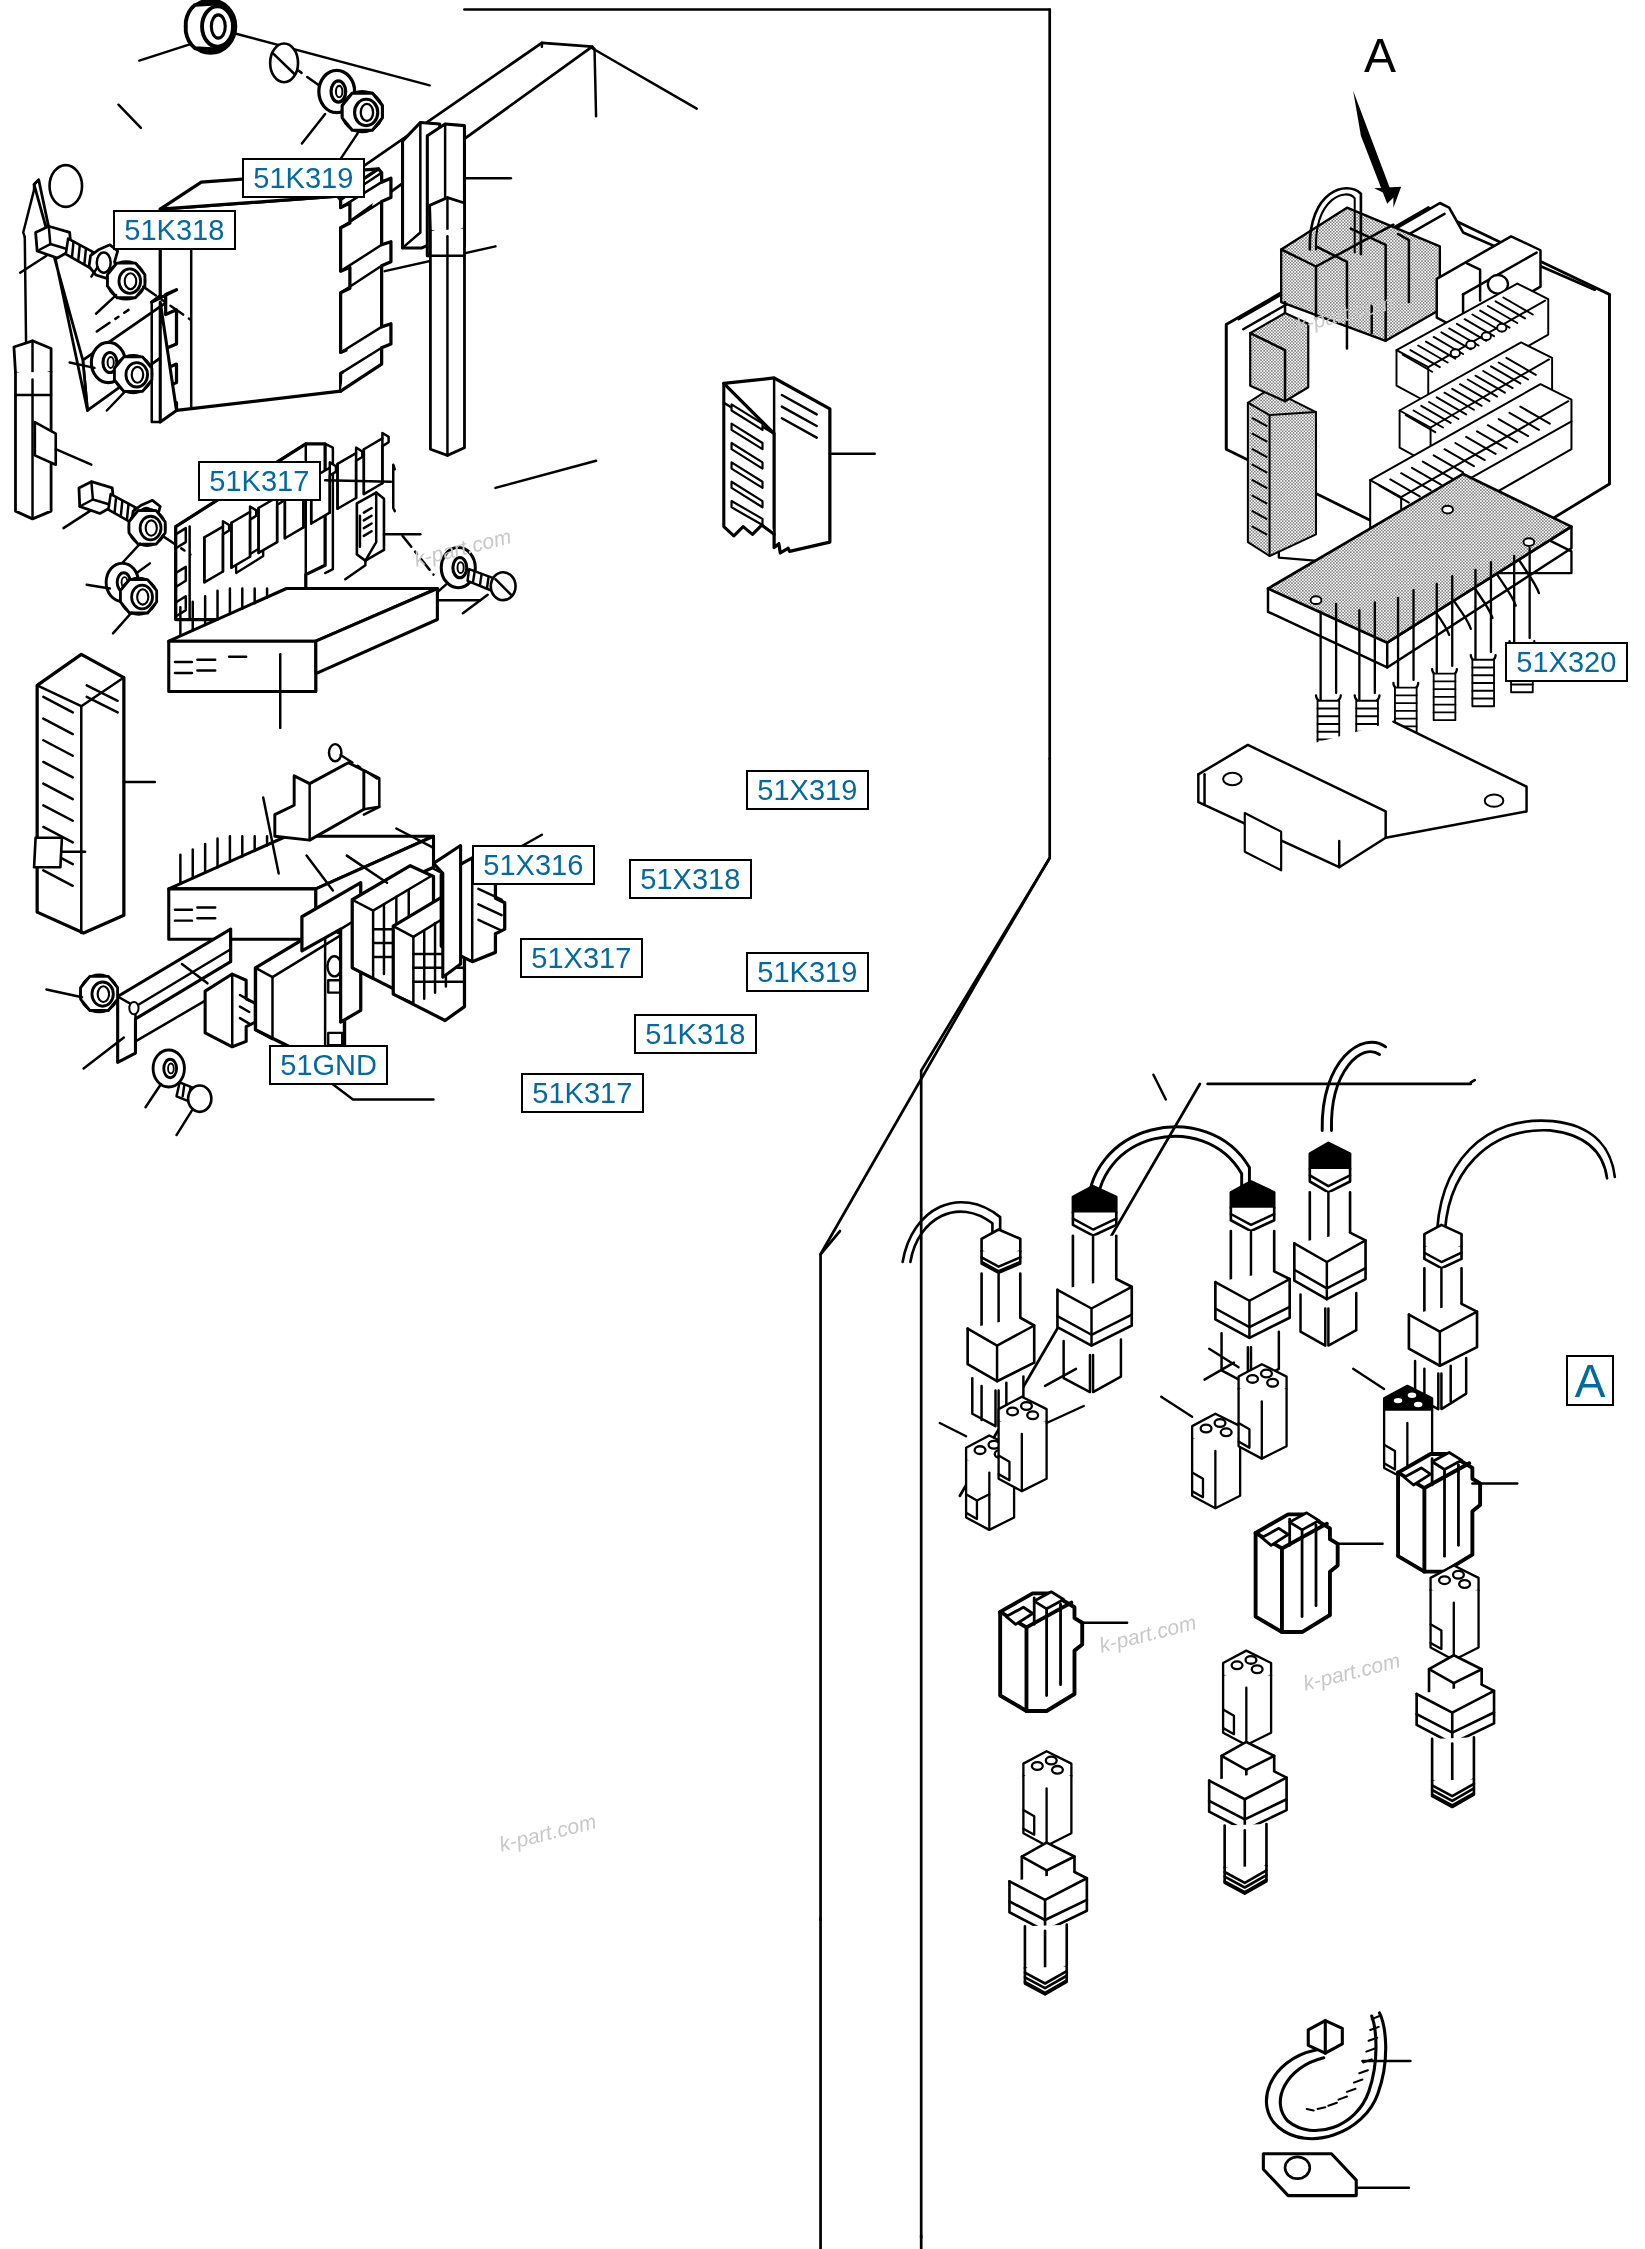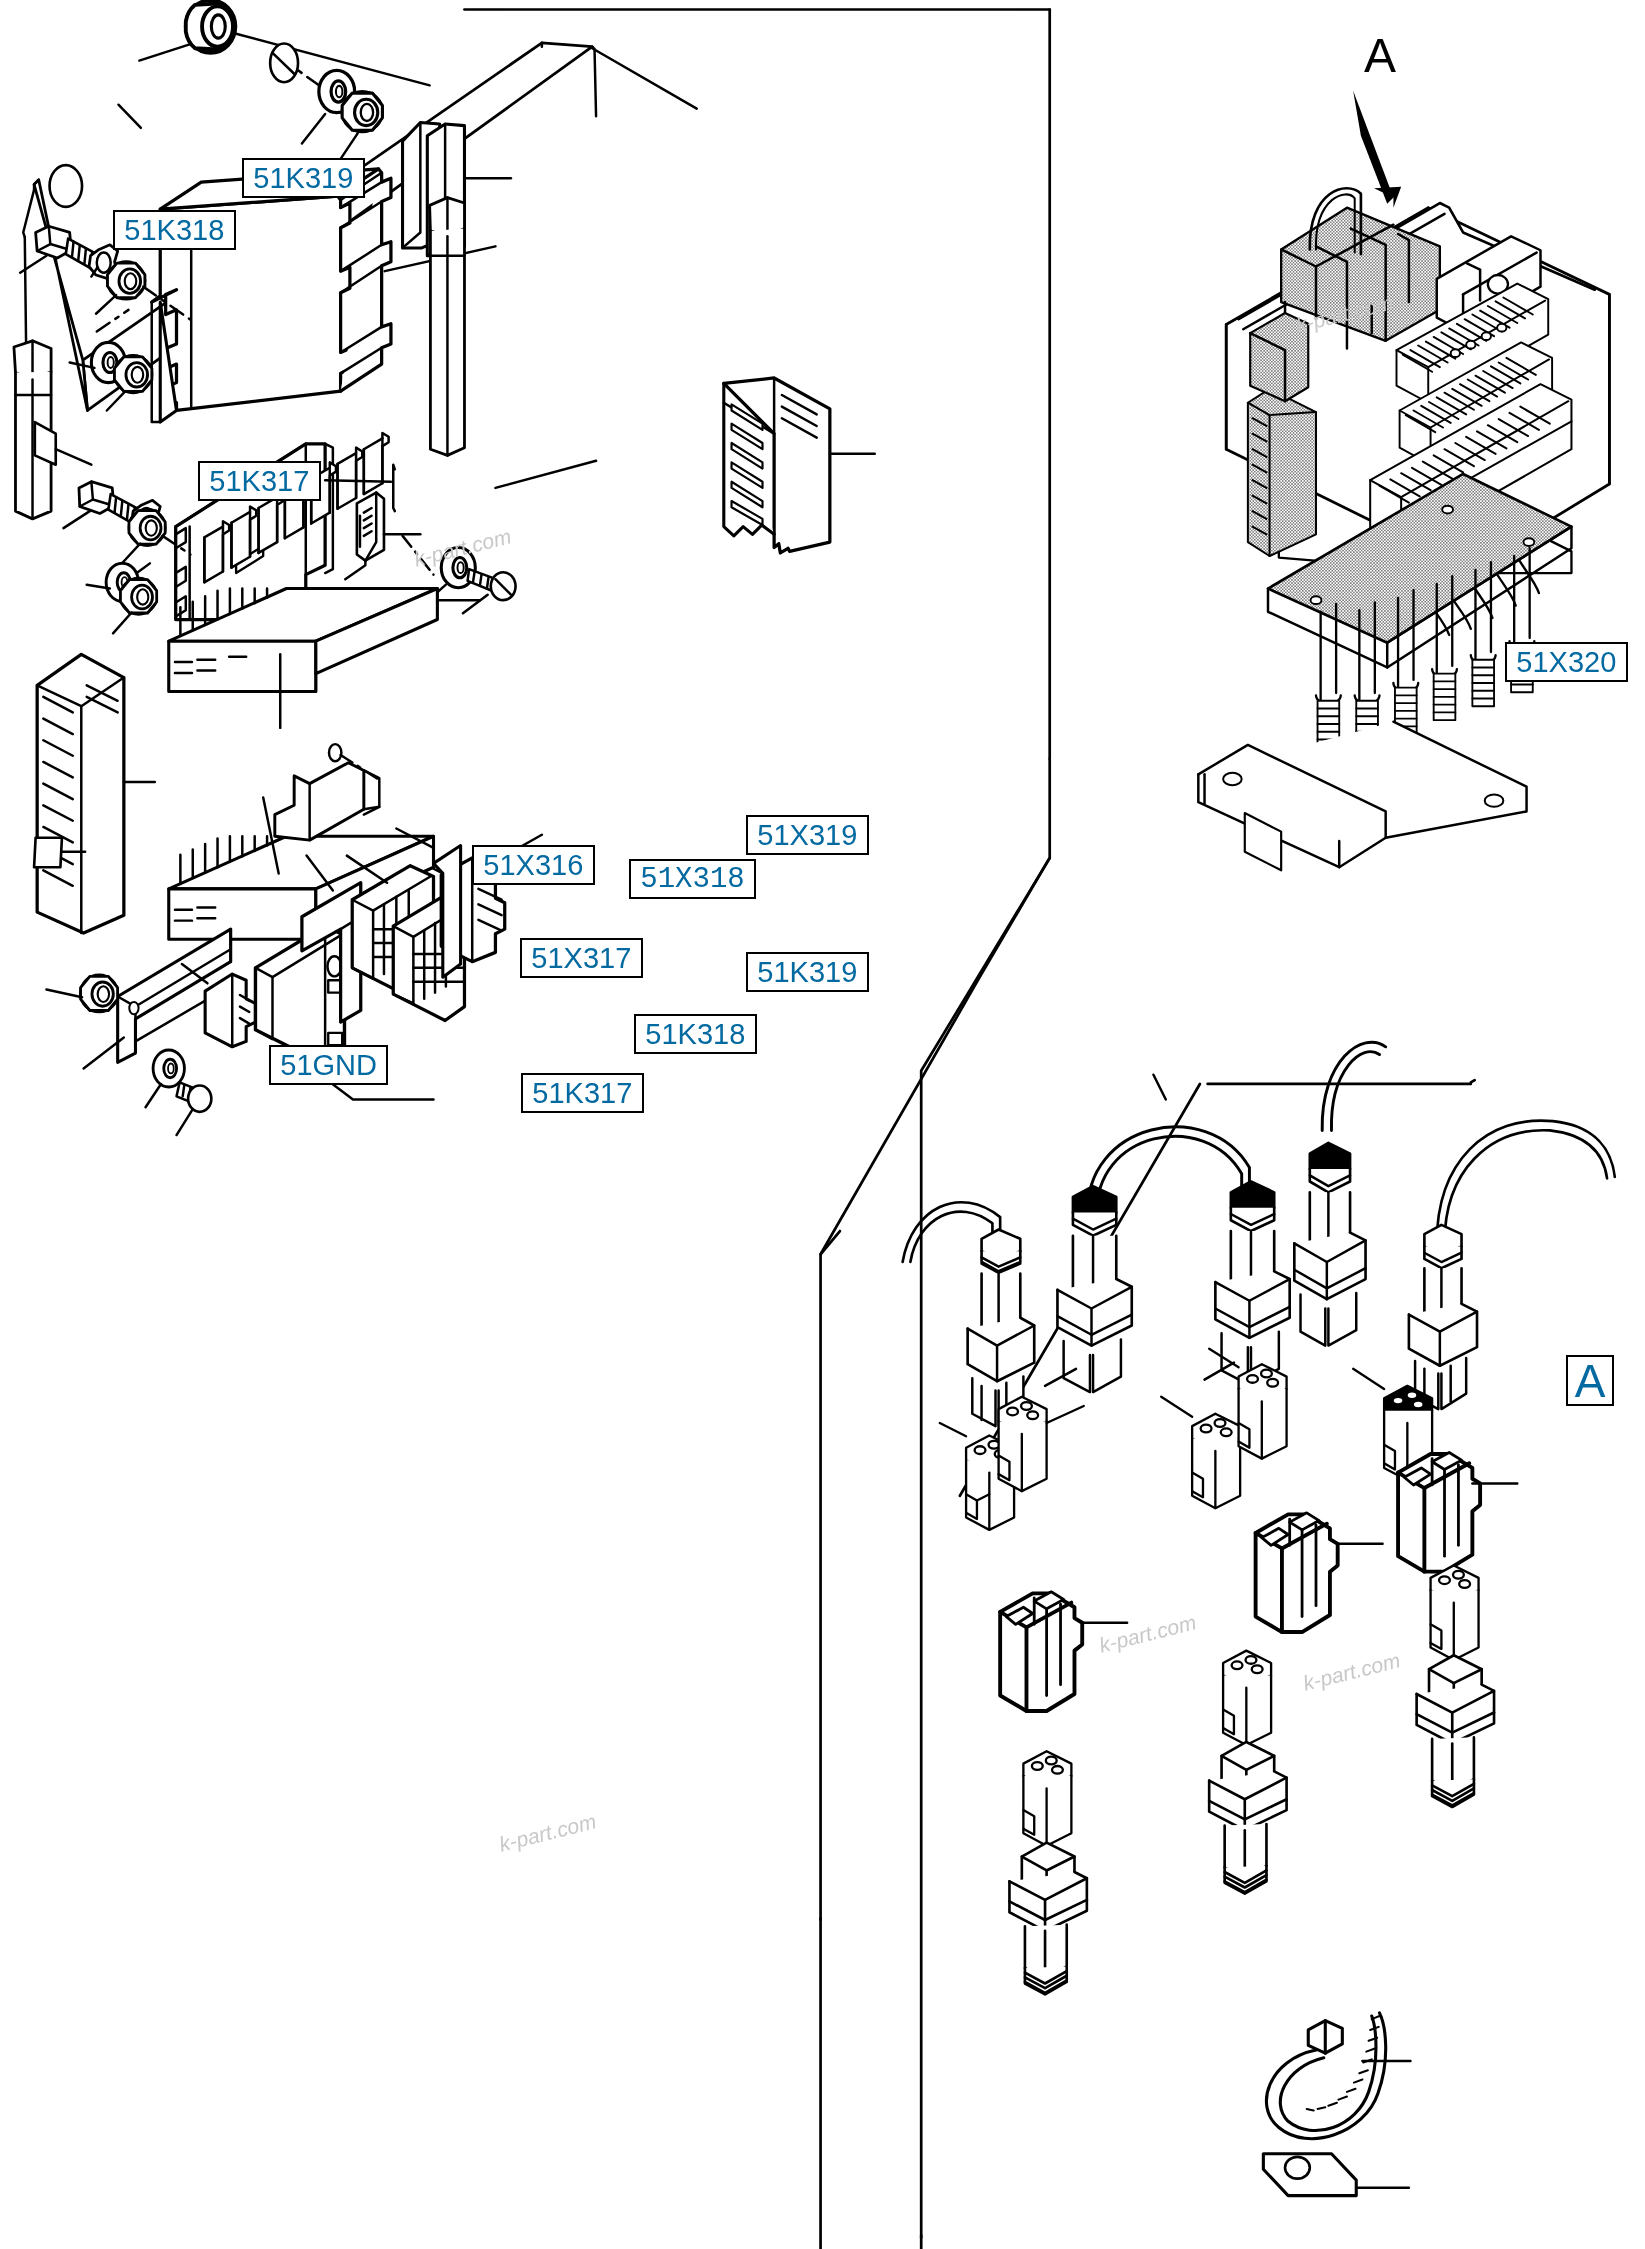--- a/index.html
+++ b/index.html
@@ -845,22 +845,22 @@
   </g>
 </svg>
 
 <div class="lbl lbl-part" style="left:242px;top:158px;">51K319</div>
 <div class="lbl lbl-part" style="left:113px;top:210px;">51K318</div>
 <div class="lbl lbl-part" style="left:198px;top:461px;">51K317</div>
 <div class="lbl lbl-part" style="left:269px;top:1045px;">51GND</div>
 
 <div class="lbl lbl-part" style="left:1505px;top:642px;">51X320</div>
 <div class="lbl lbl-part" style="left:472px;top:845px;text-align:center;">51X316</div>
-<div class="lbl lbl-part" style="left:629px;top:859px;font-family:Liberation Mono, monospace;">51X318</div>
-<div class="lbl lbl-part" style="left:746px;top:815px;">51X319</div>
+<div class="lbl lbl-part" style="left:629px;top:859px;">51X318</div>
+<div class="lbl lbl-part" style="left:746px;top:770px;">51X319</div>
 <div class="lbl lbl-part" style="left:520px;top:938px;text-align:right;">51X317</div>
 <div class="lbl lbl-part" style="left:746px;top:952px;">51K319</div>
 <div class="lbl lbl-part" style="left:634px;top:1014px;">51K318</div>
 <div class="lbl lbl-part" style="left:521px;top:1073px;">51K317</div>
 
 <div class="plain" style="left:1364px;top:28px;">A</div>
 <div class="lbl lbl-big" style="left:1566px;top:1355px;">A</div>
 
 <div class="wm" style="left:413px;top:536px;transform:rotate(-14deg);">k-part.com</div>
 <div class="wm" style="left:1295px;top:302px;transform:rotate(-14deg);">k-part.com</div>

